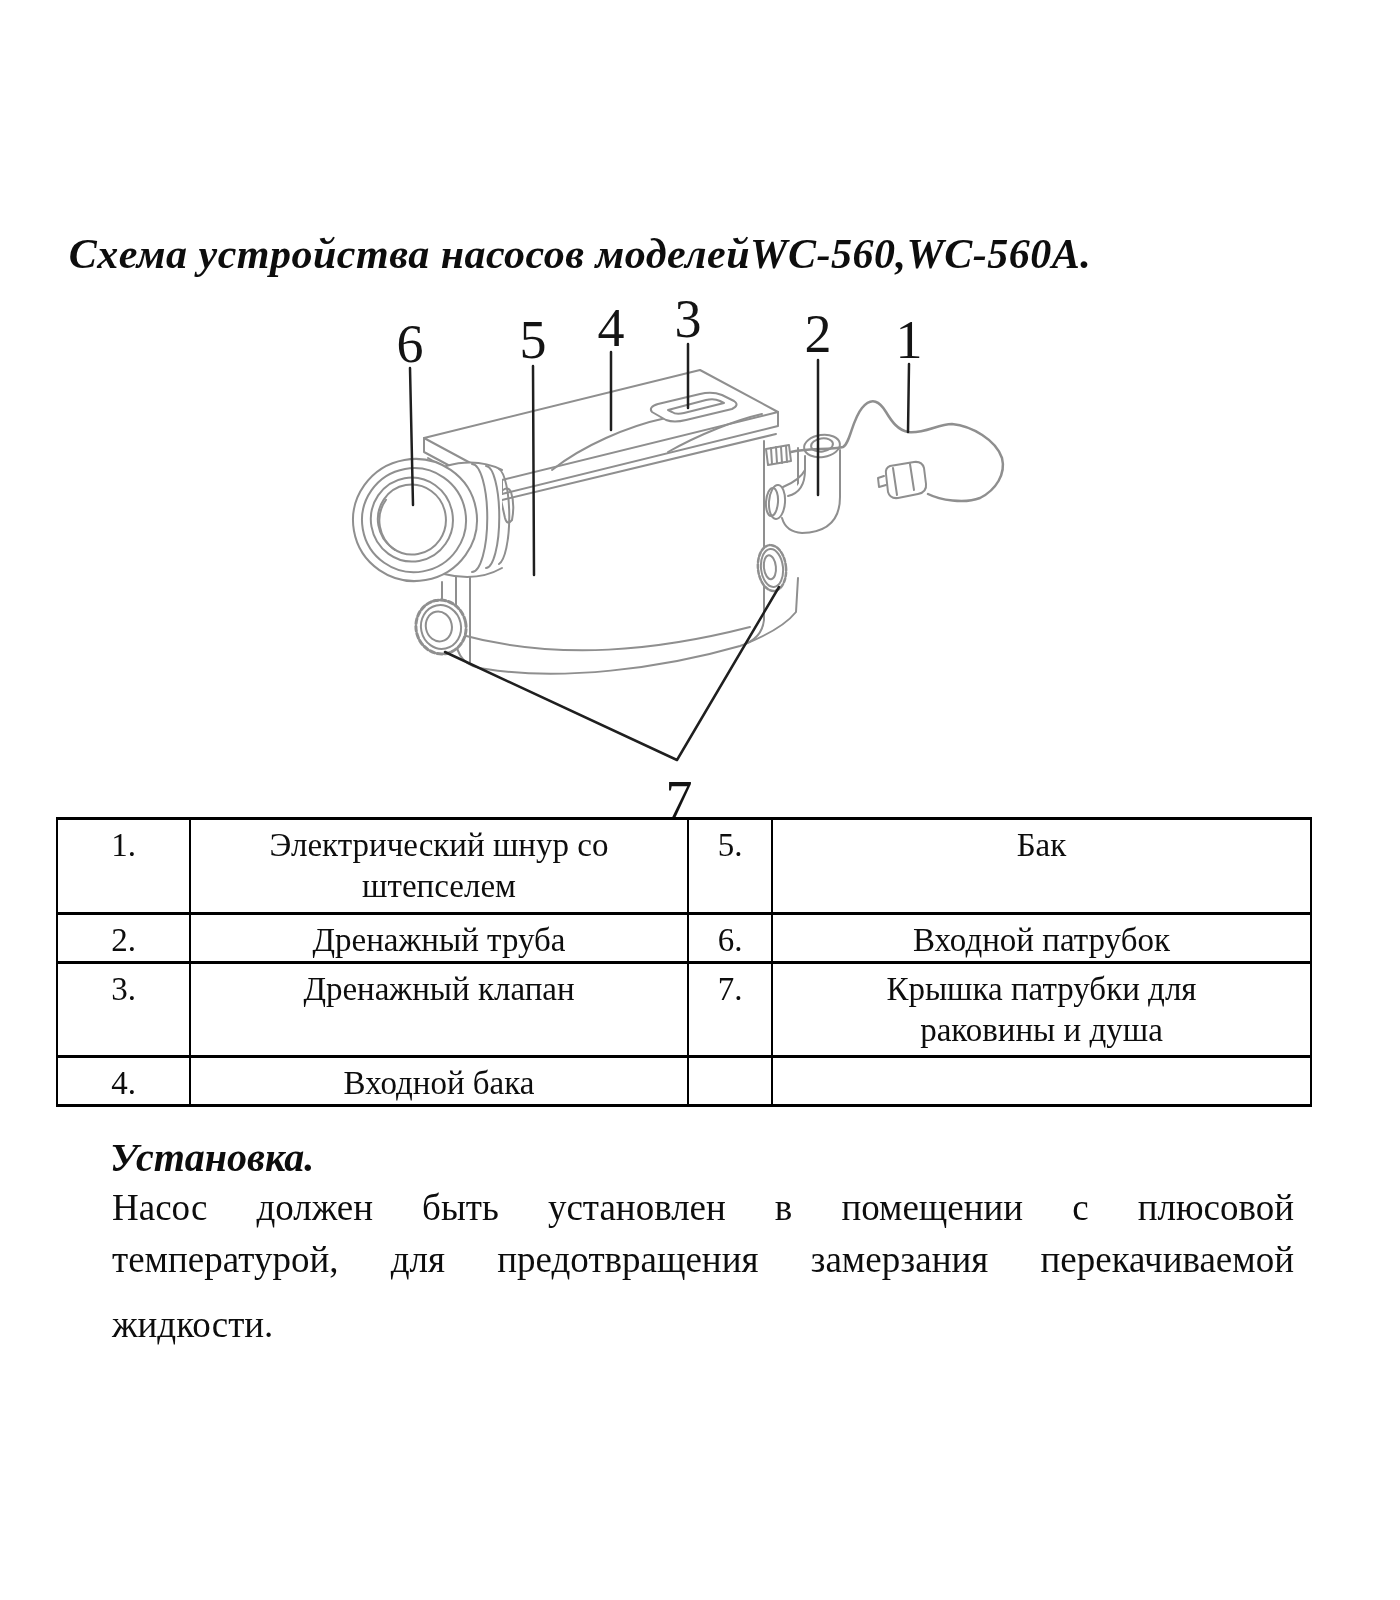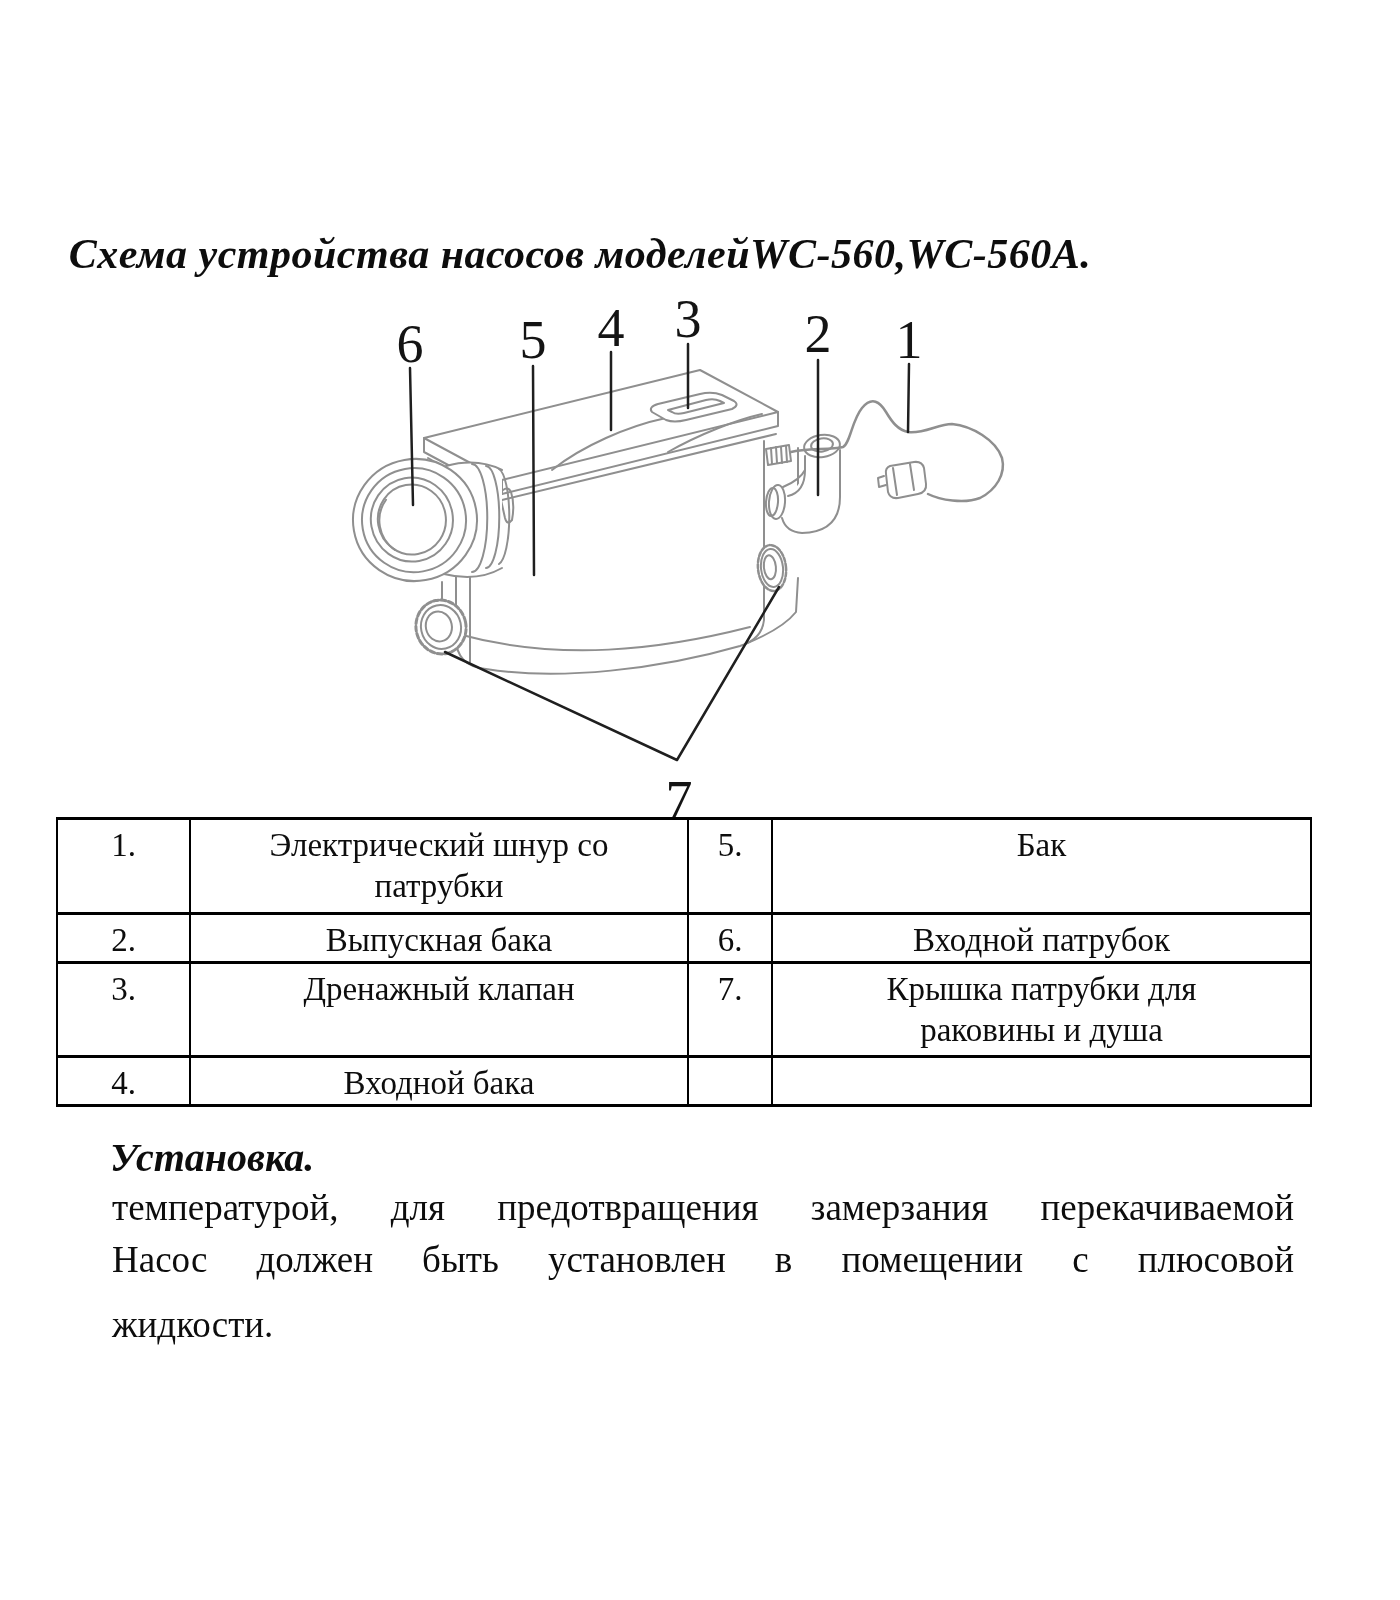--- a/index.html
+++ b/index.html
@@ -154,31 +154,31 @@
       <col style="width:133px">
       <col style="width:498px">
       <col style="width:84px">
       <col style="width:539px">
     </colgroup>
   <tbody>
       <tr class="r1">
     <td>1.</td>
     <td>
       <div>Электрический шнур со</div>
-      <div>патрубки</div>
+      <div>штепселем</div>
     </td>
     <td>5.</td>
     <td>
       <div>Бак</div>
     </td>
   </tr>
   <tr class="r2">
     <td>2.</td>
     <td>
-      <div>Выпускная бака</div>
+      <div>Дренажный труба</div>
     </td>
     <td>6.</td>
     <td>
       <div>Входной патрубок</div>
     </td>
   </tr>
   <tr class="r3">
     <td>3.</td>
     <td>
       <div>Дренажный клапан</div>
@@ -197,16 +197,16 @@
     <td></td>
     <td>
       <div></div>
     </td>
   </tr>
 </tbody>
   </table>
 
 <div class="install-heading">Установка.</div>
 <div class="install-par">
+  <div class="jline">Насос должен быть установлен в помещении с плюсовой</div>
   <div class="jline">температурой, для предотвращения замерзания перекачиваемой</div>
-  <div class="jline">Насос должен быть установлен в помещении с плюсовой</div>
   <div class="lline">жидкости.</div>
 </div>
 
 </body></html>

